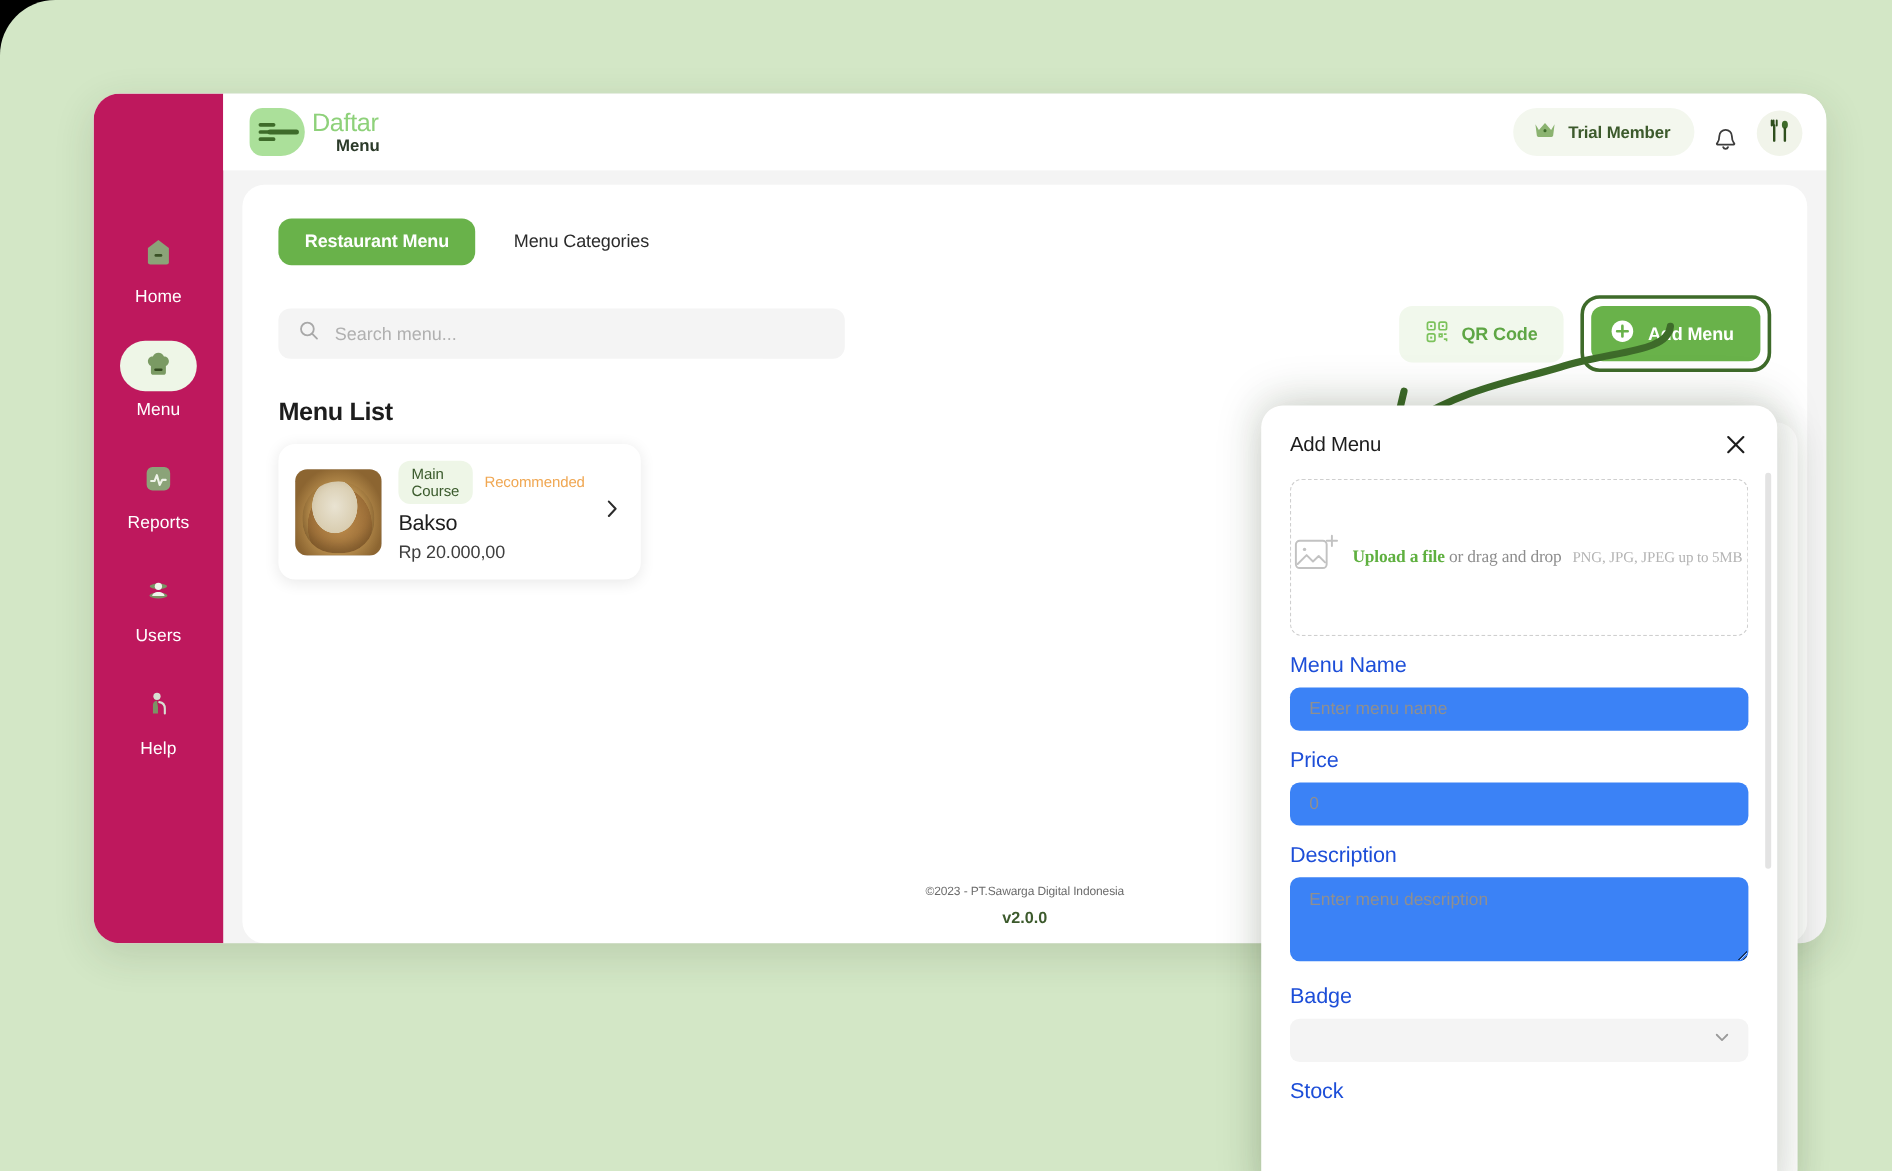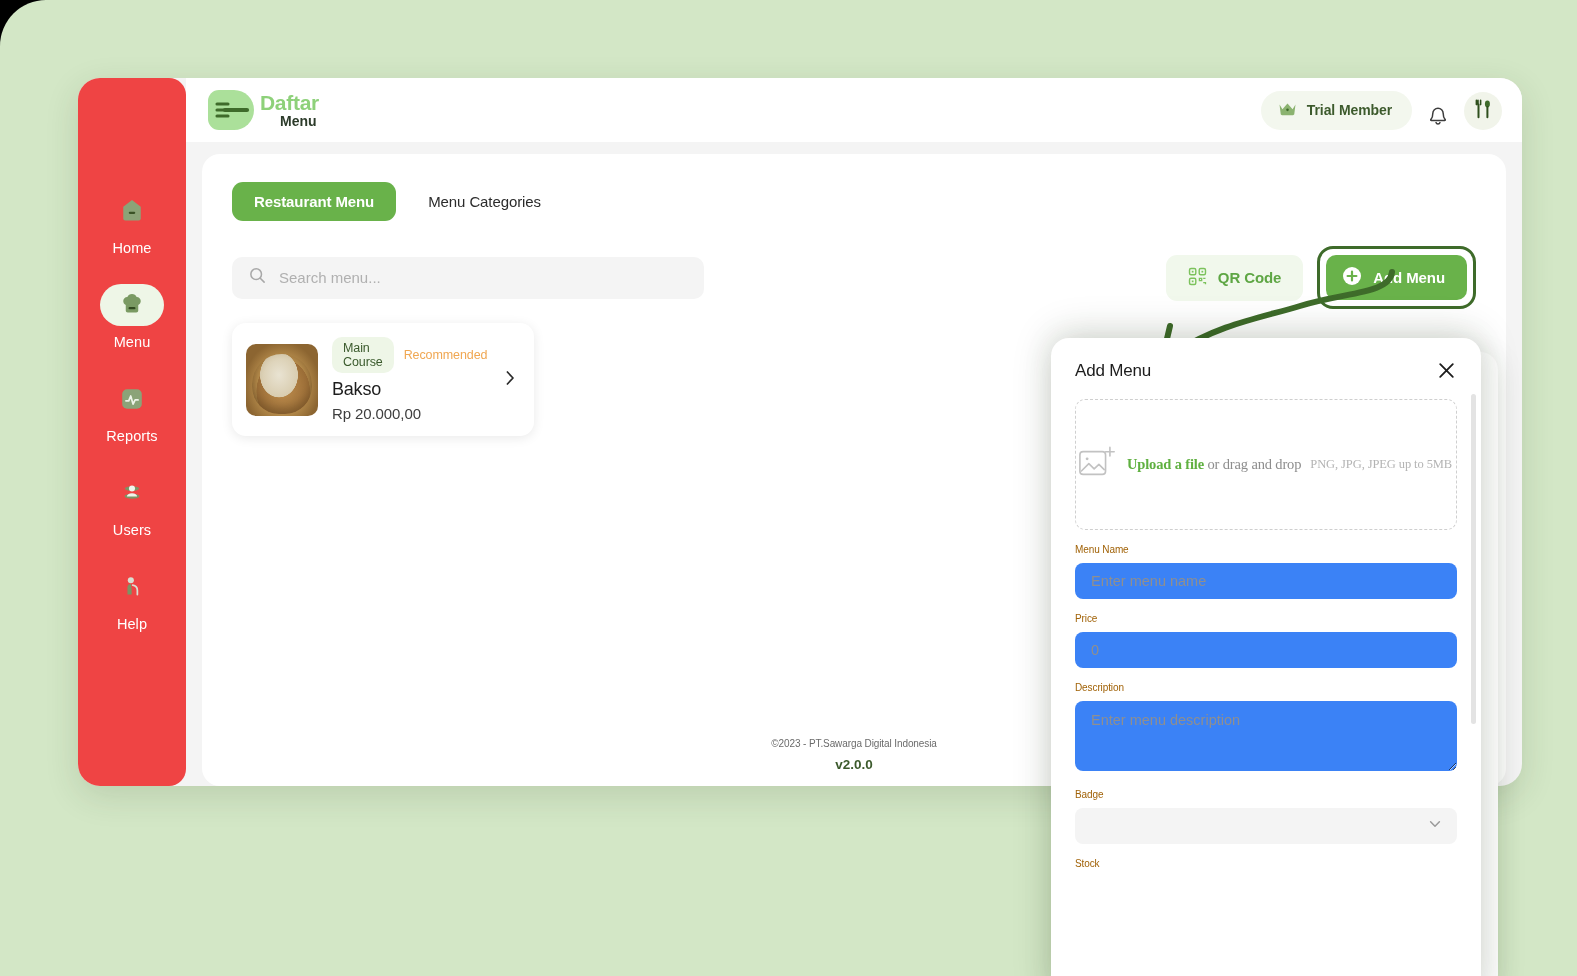--- a/index.html
+++ b/index.html
@@ -26,28 +26,27 @@
     background: #f4f4f4;
     border-radius: 22px;
     overflow: hidden;
     box-shadow: 0 10px 34px rgba(40,60,30,0.14);
     display: flex;
   }
 
   
   #sidebar {
     width: 108px;
-    background: #ef4444;
+    background: #be185d;
     flex: 0 0 108px;
     padding-top: 112px;
     display: flex;
     flex-direction: column;
     align-items: center;
     gap: 28px;
-    border-radius: 17px;
   }
   .nav-item {
     width: 88px;
     display: flex; flex-direction: column;
     align-items: center;
     gap: 8px;
     cursor: pointer;
     user-select: none;
   }
   .nav-icon-wrap {
@@ -81,23 +80,22 @@
   #logo-mark {
     width: 46px; height: 40px;
     background: #abe09a;
     border-radius: 12px 22px 22px 12px;
     position: relative;
     display:flex; align-items:center; justify-content:center;
   }
   #logo-text { margin-left: 6px; line-height: 1; }
   #logo-daftar {
     display:block;
-    font-size: 21px; font-weight: 700; color: #8ed17a;
+    font-size: 21px; font-weight: 400; color: #8ed17a;
     letter-spacing: -0.3px;
-    text-align: center;
   }
   #logo-menu {
     display:block;
     font-size: 14px; font-weight: 700; color: #2c3b2a;
     margin-top: 1px; margin-left: 20px;
   }
   #topbar-right { margin-left:auto; display:flex; align-items:flex-end; gap:14px; }
   #trial-badge {
     display:flex; align-items:center; gap:9px;
     background: #f3f7ee;
@@ -293,21 +291,21 @@
     align-items:center; justify-content:flex-start;
     gap: 9px;
     cursor:pointer;
     font-family:Liberation Serif, serif;
   }
   #dropzone .dz-text { font-size: 14.5px; color:#8d8d8d; letter-spacing:-.15px; }
   #dropzone .dz-text .link { color:#5fb040; font-weight: 600; }
   #dropzone .dz-sub { font-size: 12.5px; color:#b4b4b4; letter-spacing:-.1px; }
 
   .field { margin-top: 14px; }
-  .field-label { font-size: 10px; color:#a16207; letter-spacing:-.1px; }
+  .field-label { font-size: 18px; color:#1d4ed8; letter-spacing:-.1px; }
   .field-input {
     margin-top: 8px;
     height: 36px;
     background: #3b82f6;
     border-radius: 8px;
     border:none;
     width: 100%;
     padding: 0 16px;
     font-family: inherit;
     font-size: 14.5px;
@@ -498,20 +496,21 @@
                       <circle cx="10" cy="10" r="9" fill="#ffffff"></circle>
                       <path d="M10 5.6v8.8M5.6 10h8.8" stroke="#69b24a" stroke-width="2.2" stroke-linecap="round"></path>
                     </svg>
                   </span>
                   <span>Add Menu</span>
                 </button>
               </div>
             </div>
           </div>
 
+          <h2 id="menu-list-title">Menu List</h2>
 
           <div id="menu-grid">
             <div class="menu-card">
               <div class="menu-thumb"></div>
               <div class="menu-card-body">
                 <div class="badge-row">
                   <span class="badge-cat">Main Course</span>
                   <span class="badge-rec">Recommended</span>
                 </div>
                 <div class="menu-name">Bakso</div>

